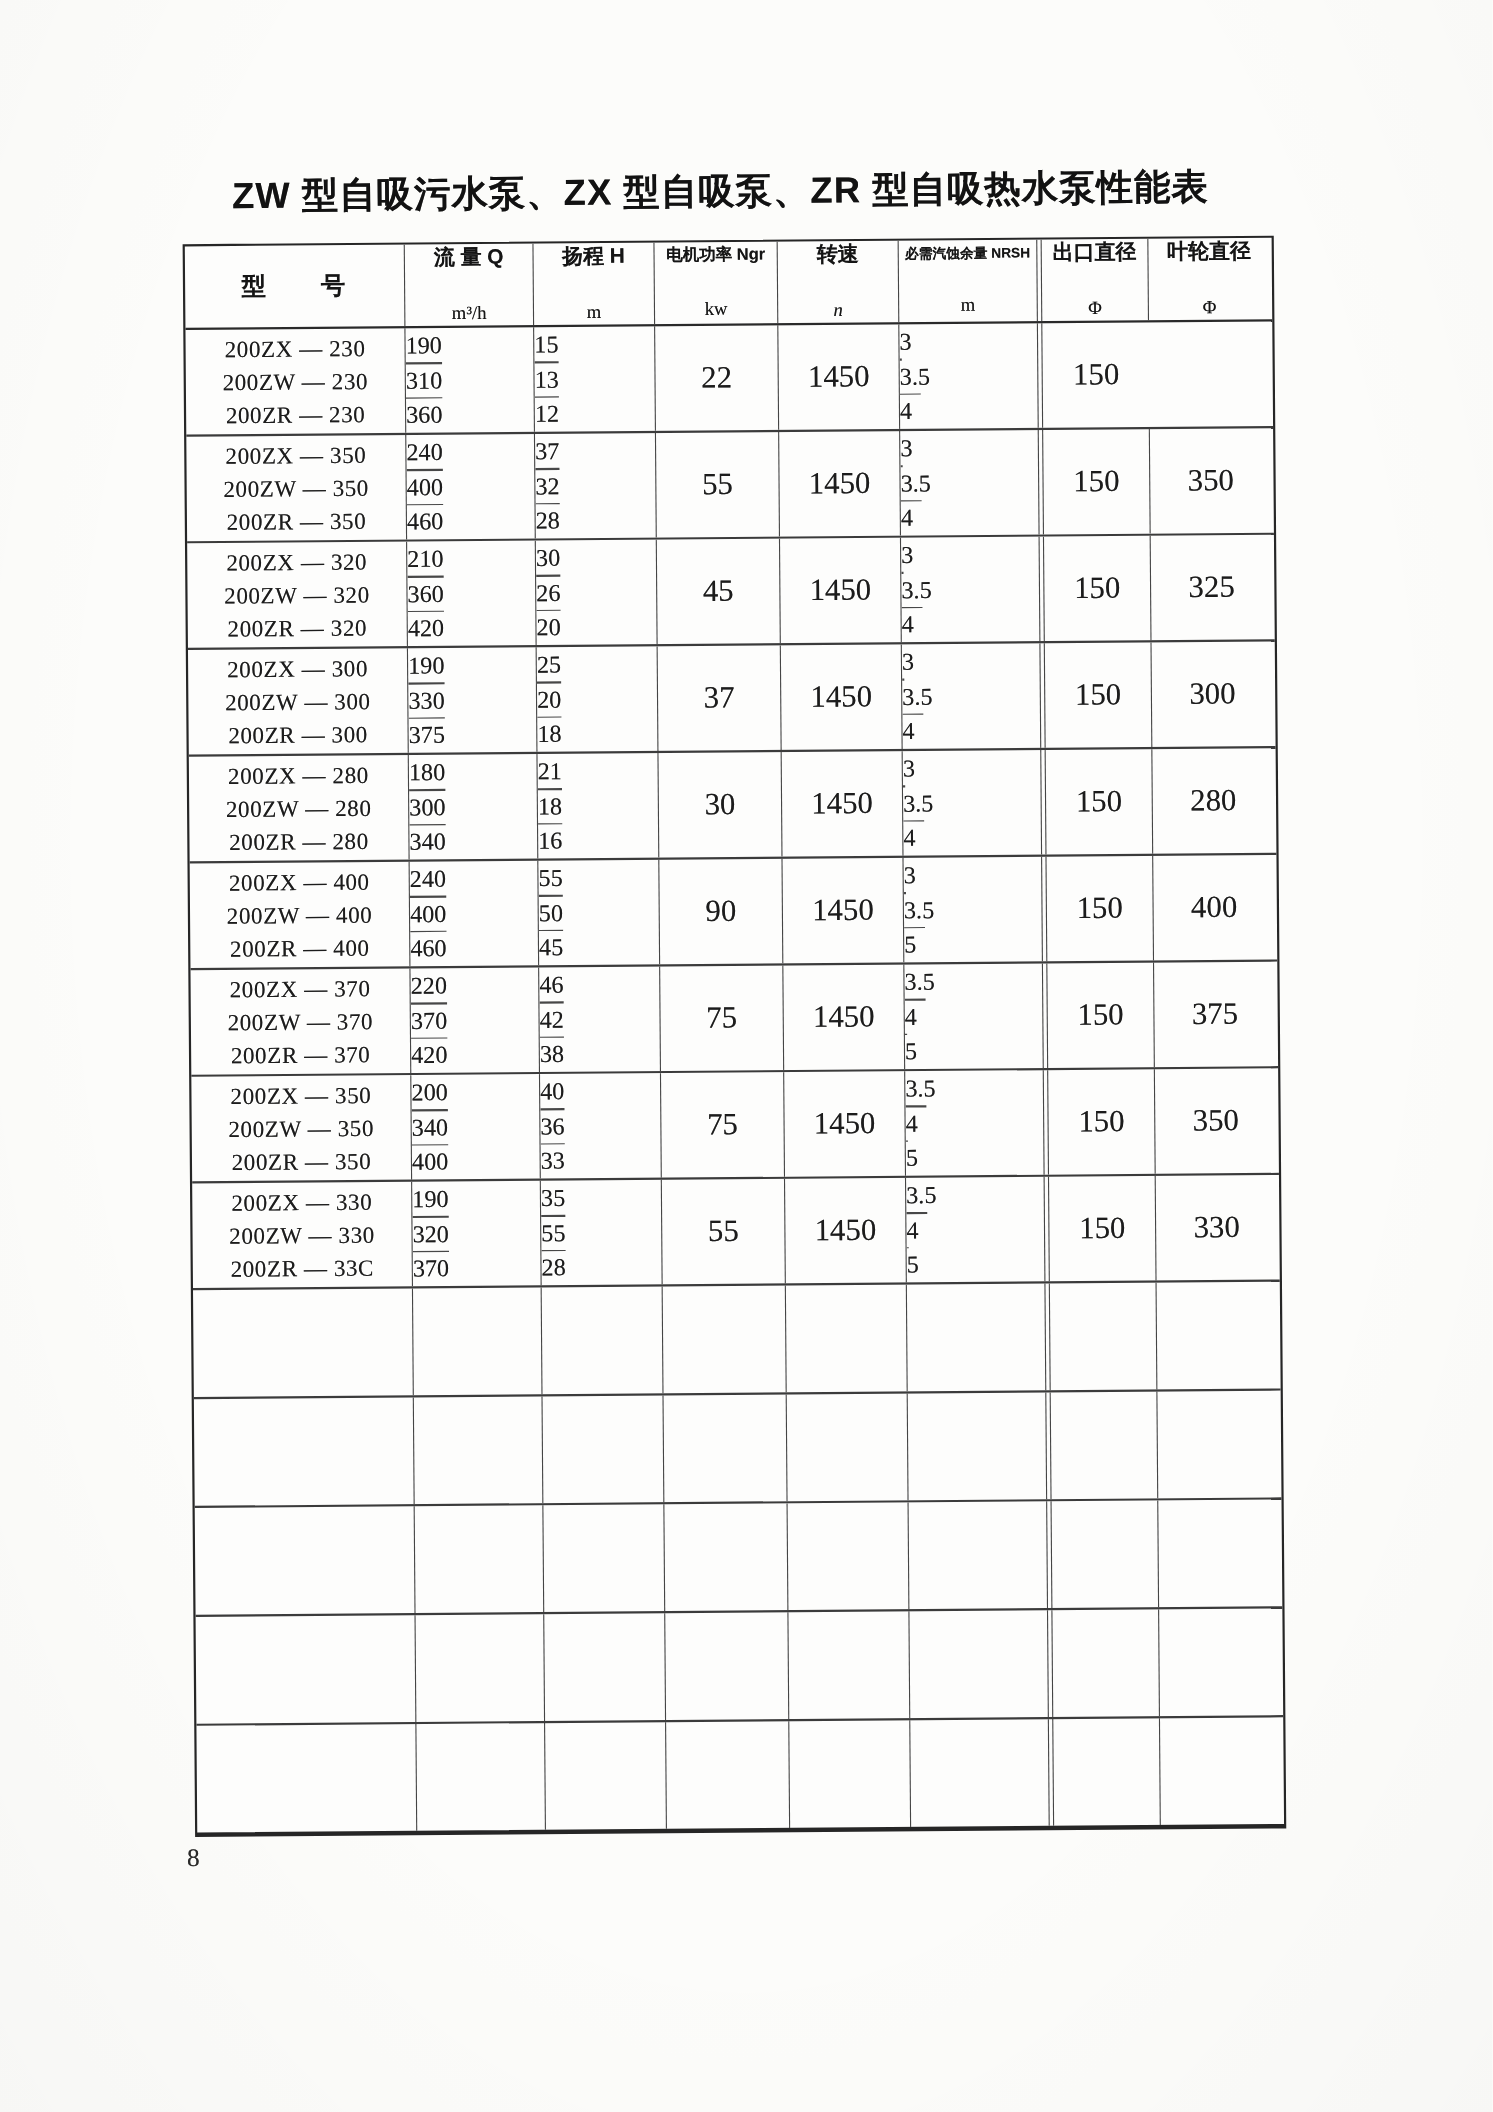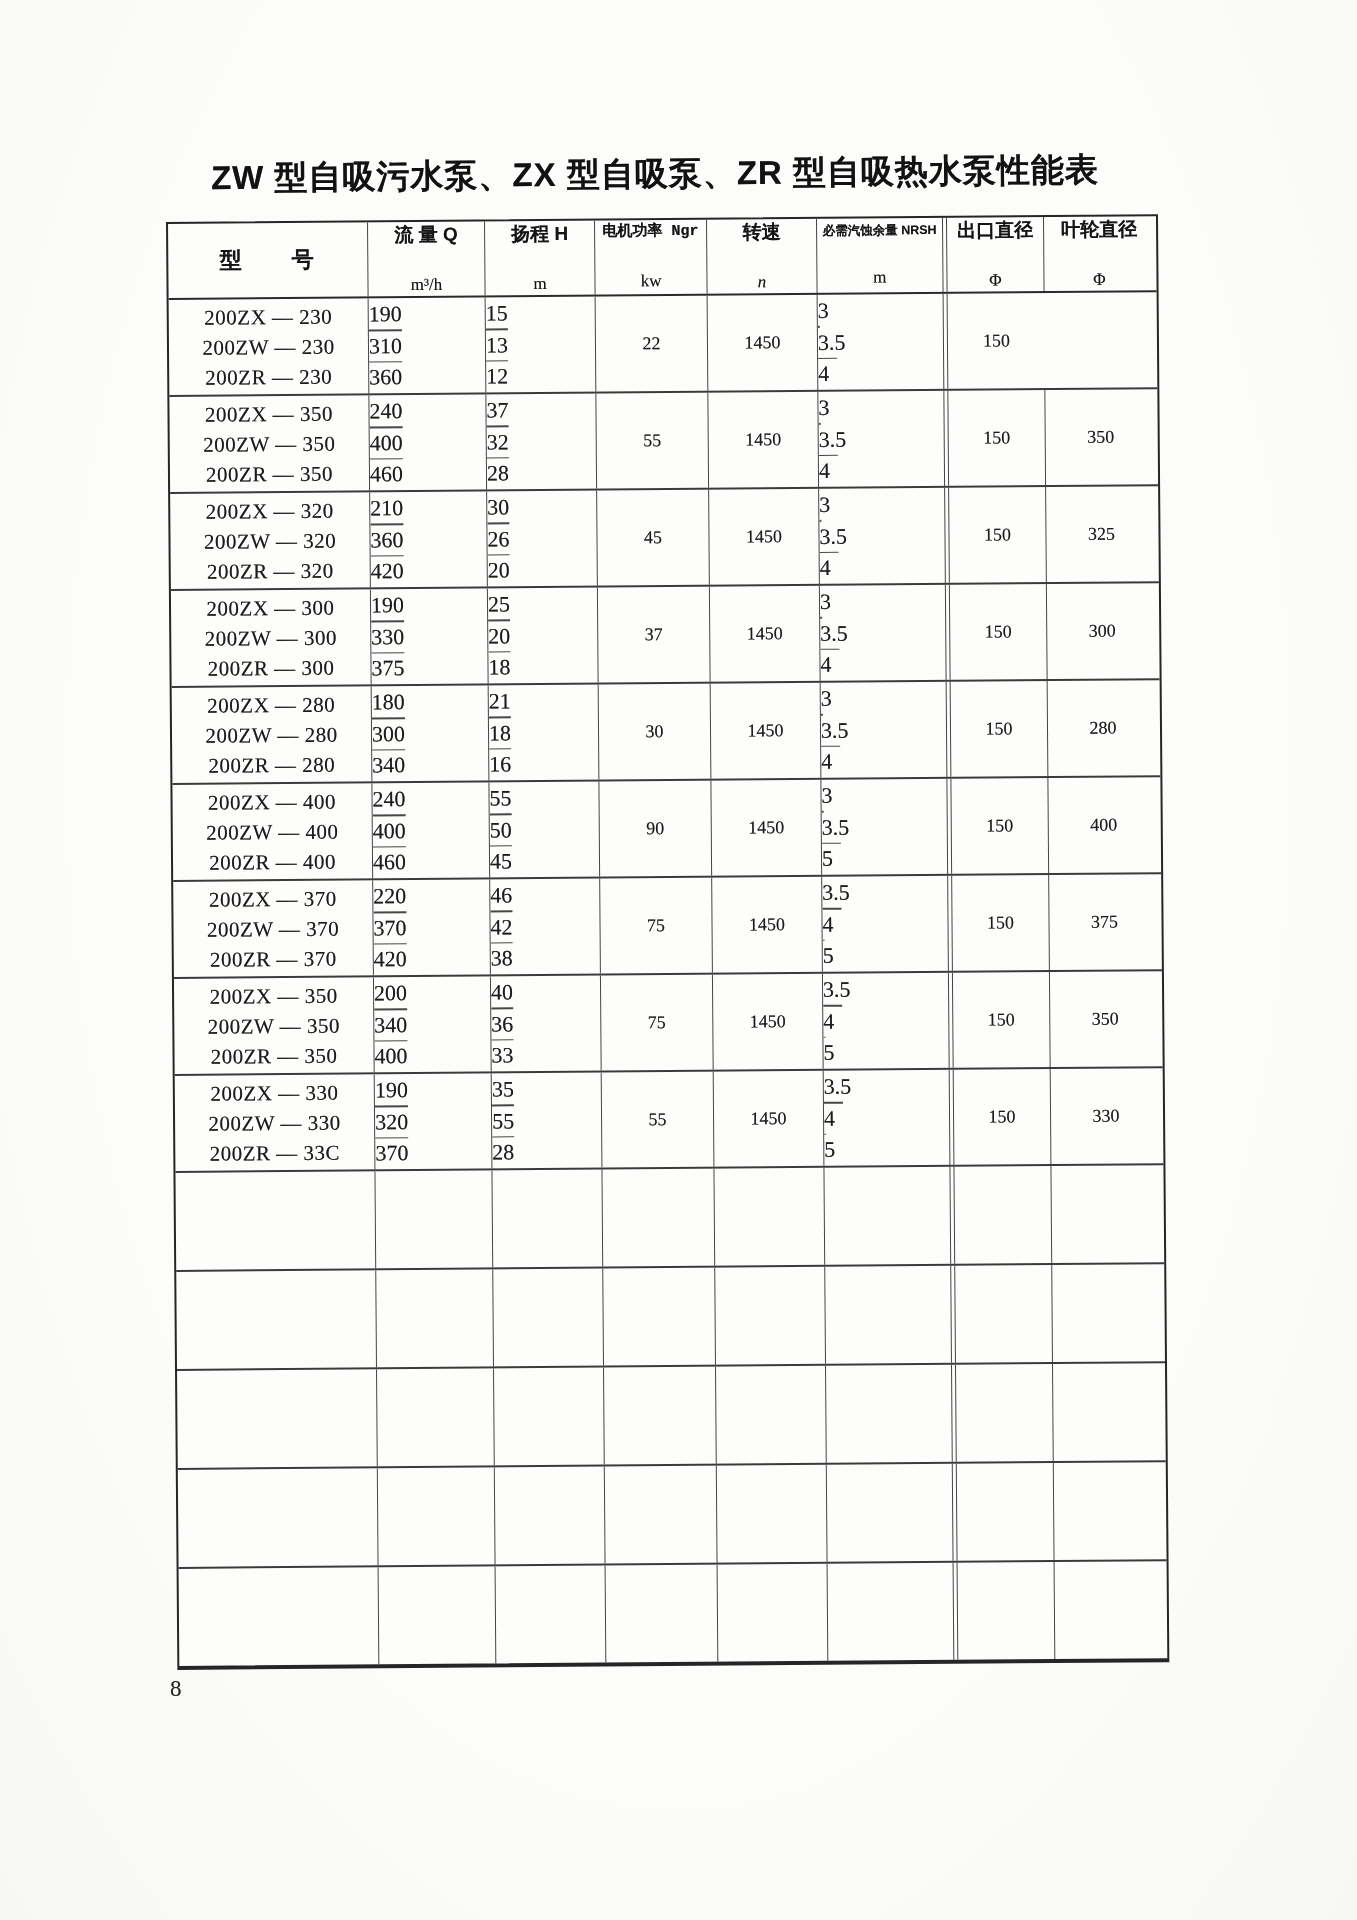--- a/index.html
+++ b/index.html
@@ -56,31 +56,31 @@
   }
   .cell:last-child{border-right:none;}
   .row-header{height:74px;border-bottom:2.4px solid #2a2a2a;}
   .row-header .cell{
     font-family:"Liberation Sans","DejaVu Sans",sans-serif;
     font-weight:bold;color:#151515;line-height:1.25;
   }
   .h1{font-size:19px;}
   .h2{font-size:17px;font-weight:normal;font-family:"Liberation Serif","DejaVu Serif",serif;margin-top:28px;}
   .h-model .h1{font-size:22px;letter-spacing:2px;}
-  .h-power .h1{font-size:15px;font-family:Liberation Mono, monospace;}
+  .h-power .h1{font-size:15px;}
   .h-npsh .h1{font-size:12.5px;}
   .h-speed .h2{font-style:italic;}
   .grow{height:95px;}
   .grow.empty{height:97px;}
   .model-cell{
     font-size:21px;line-height:30px;
     letter-spacing:0.5px;
     white-space:pre;
   }
-  .num-cell{font-size:18px;}
+  .num-cell{font-size:28px;}
   .subcol{padding:0;align-items:flex-start;justify-content:stretch;}
   .subcol .subcell{
     flex:1;display:flex;align-items:center;justify-content:center;
     font-size:22px;position:relative;
   }
   .subcol .subcell:not(:last-child)::after{
     content:"";position:absolute;left:0;right:0;bottom:-1px;height:1.8px;
     background:#474747;
   }
   .subcol.npsh .subcell:not(:last-child)::after{right:9px;}

